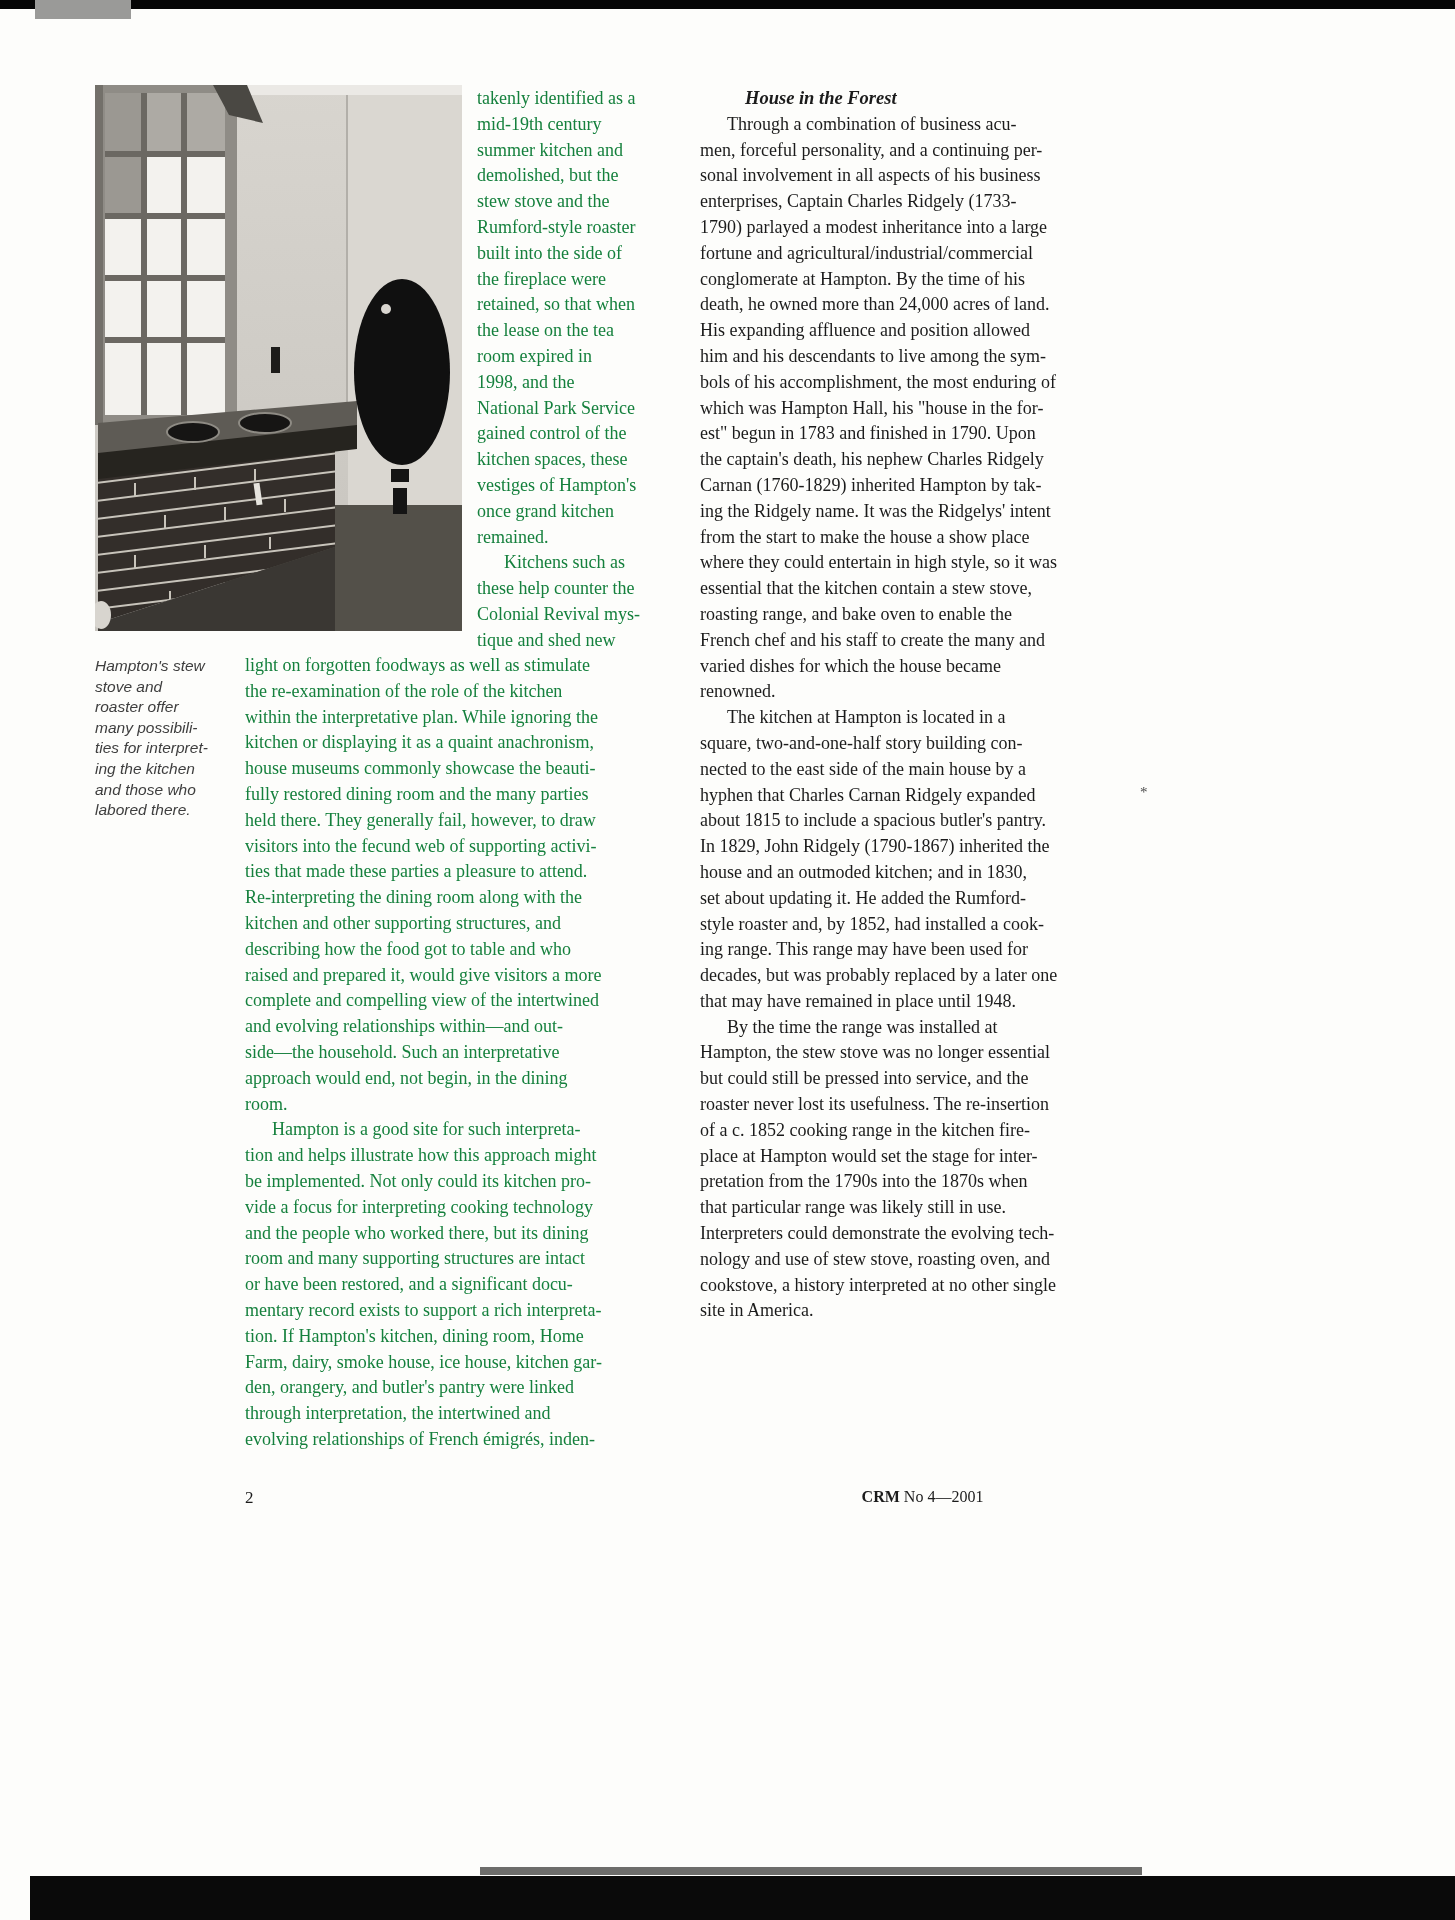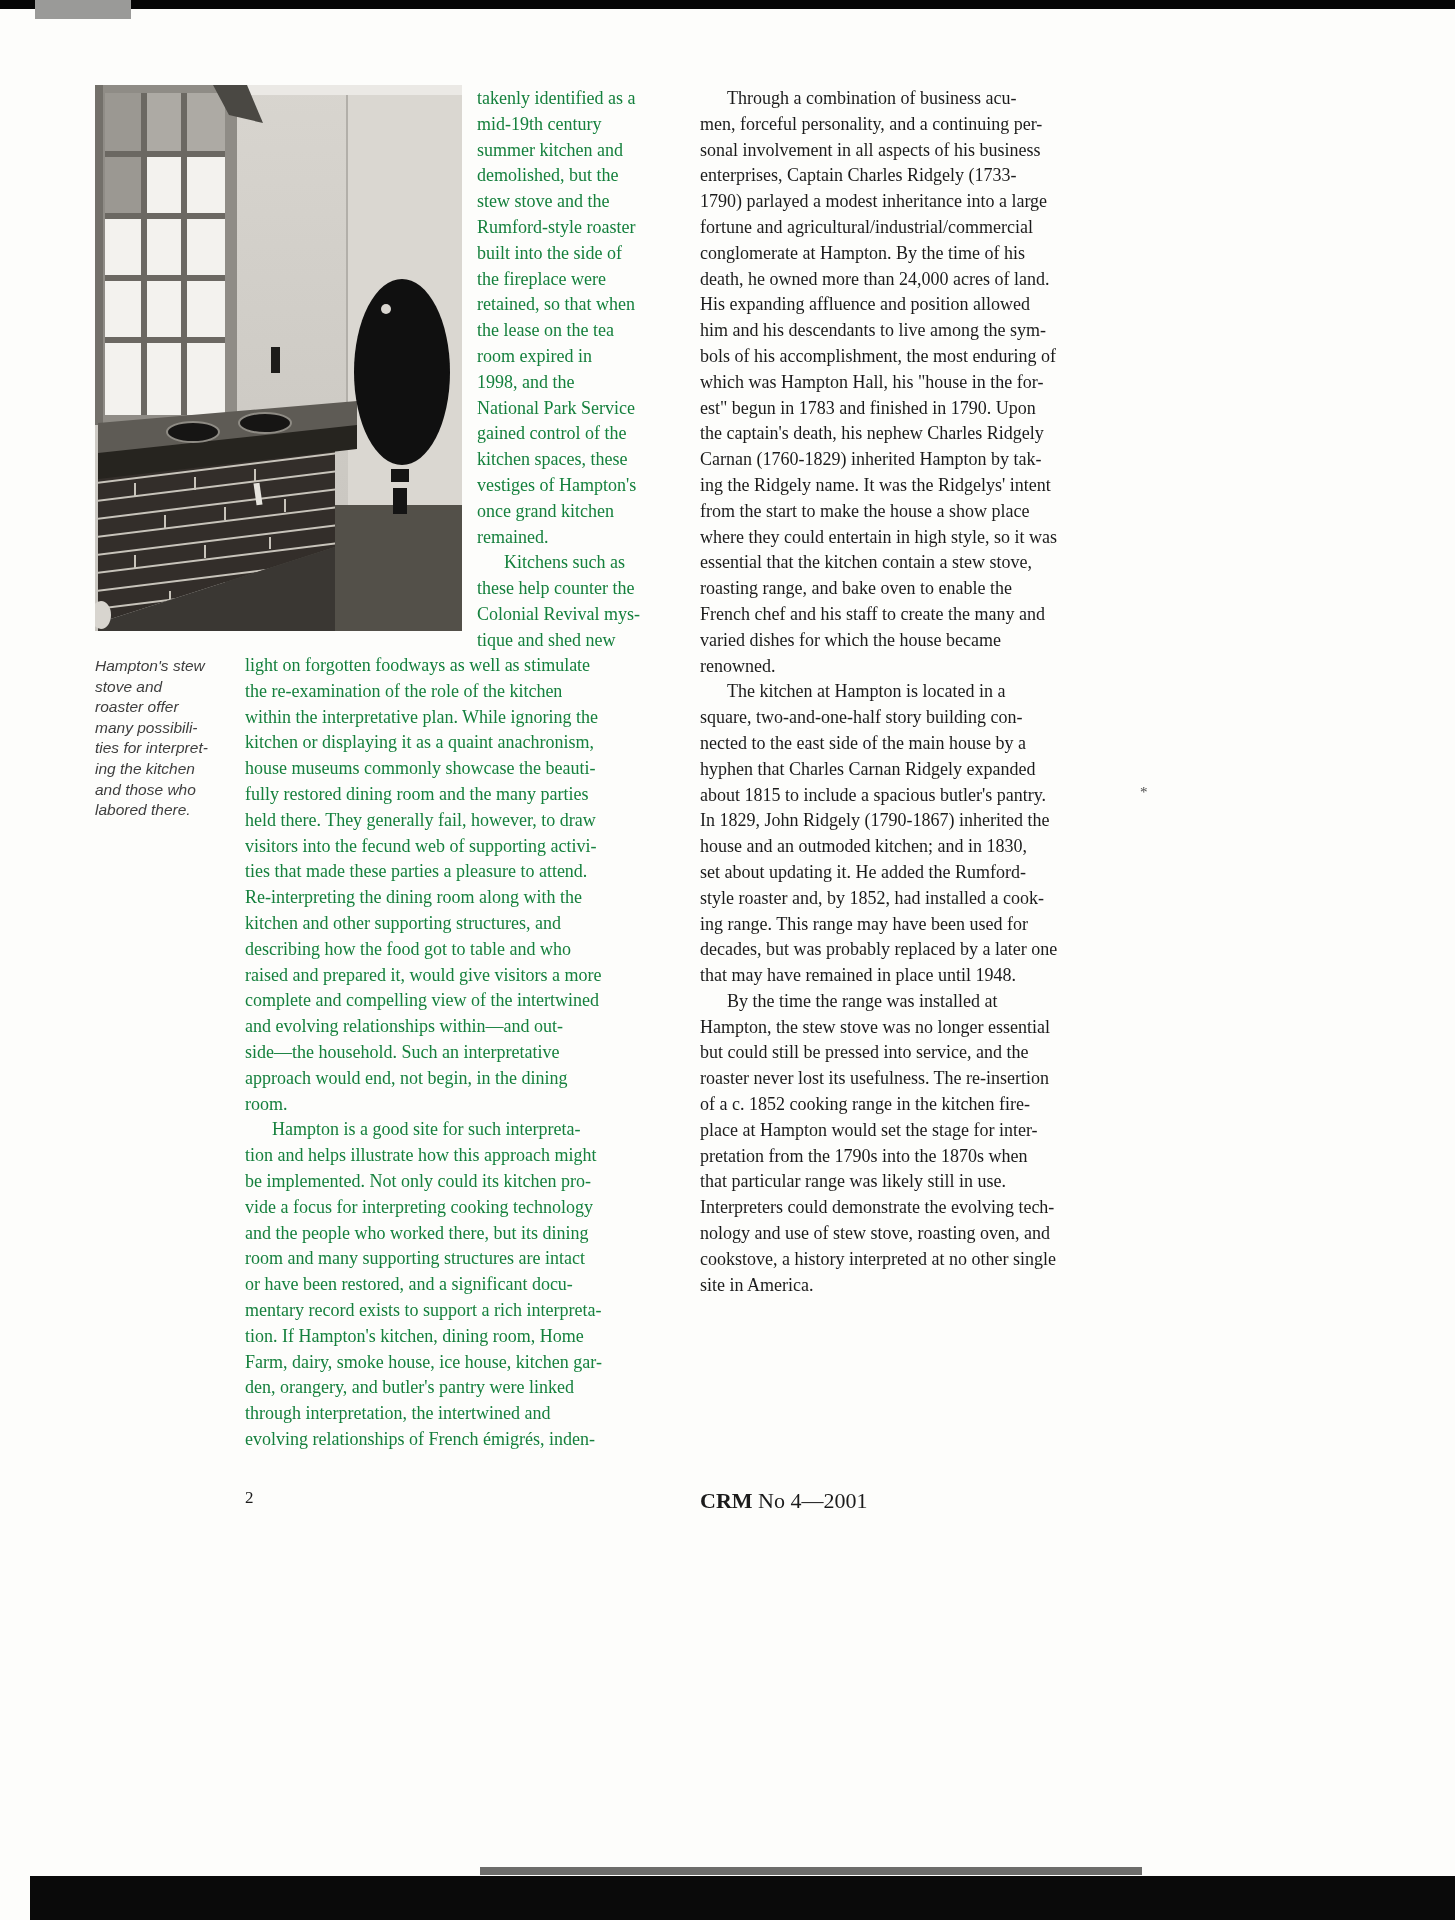--- a/index.html
+++ b/index.html
@@ -69,22 +69,22 @@
     left: 245px;
     top: 1488px;
     font-size: 17px;
     letter-spacing: 1px;
   }
   .footer-right {
     position: absolute;
     left: 700px;
     top: 1488px;
     width: 445px;
-    text-align: left;
-    font-size: 22px;
+    text-align: center;
+    font-size: 16px;
   }
   .footer-right .brand { font-weight: bold; }
 </style>
 </head>
 <body>
 
 <div class="page">
 
   <div class="scan-top"></div>
   <div class="scan-top-gray"></div>
@@ -231,20 +231,21 @@
 room and many supporting structures are intact
 or have been restored, and a significant docu-
 mentary record exists to support a rich interpreta-
 tion. If Hampton's kitchen, dining room, Home
 Farm, dairy, smoke house, ice house, kitchen gar-
 den, orangery, and butler's pantry were linked
 through interpretation, the intertwined and
 evolving relationships of French émigrés, inden-</div>
 
   <div class="col-right">
+    <h3 class="heading">House in the Forest</h3>
     <div class="para">      Through a combination of business acu-
 men, forceful personality, and a continuing per-
 sonal involvement in all aspects of his business
 enterprises, Captain Charles Ridgely (1733-
 1790) parlayed a modest inheritance into a large
 fortune and agricultural/industrial/commercial
 conglomerate at Hampton. By the time of his
 death, he owned more than 24,000 acres of land.
 His expanding affluence and position allowed
 him and his descendants to live among the sym-

